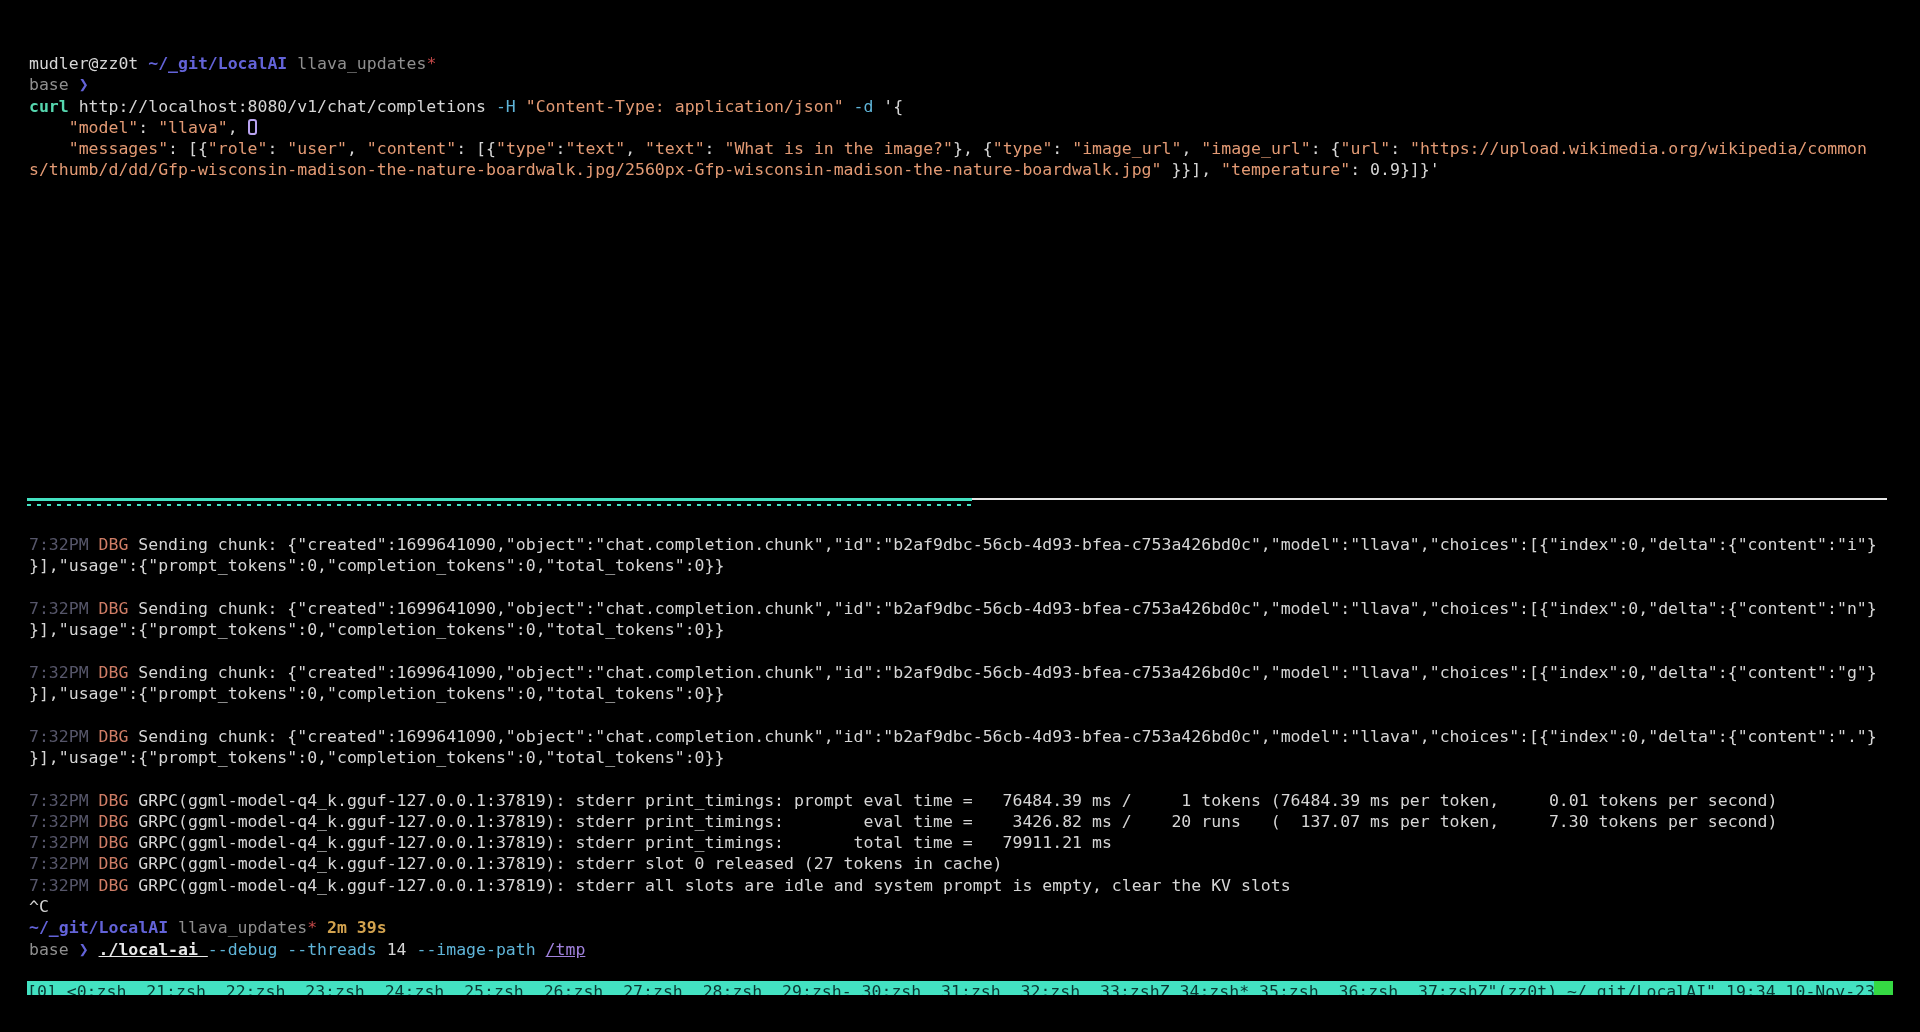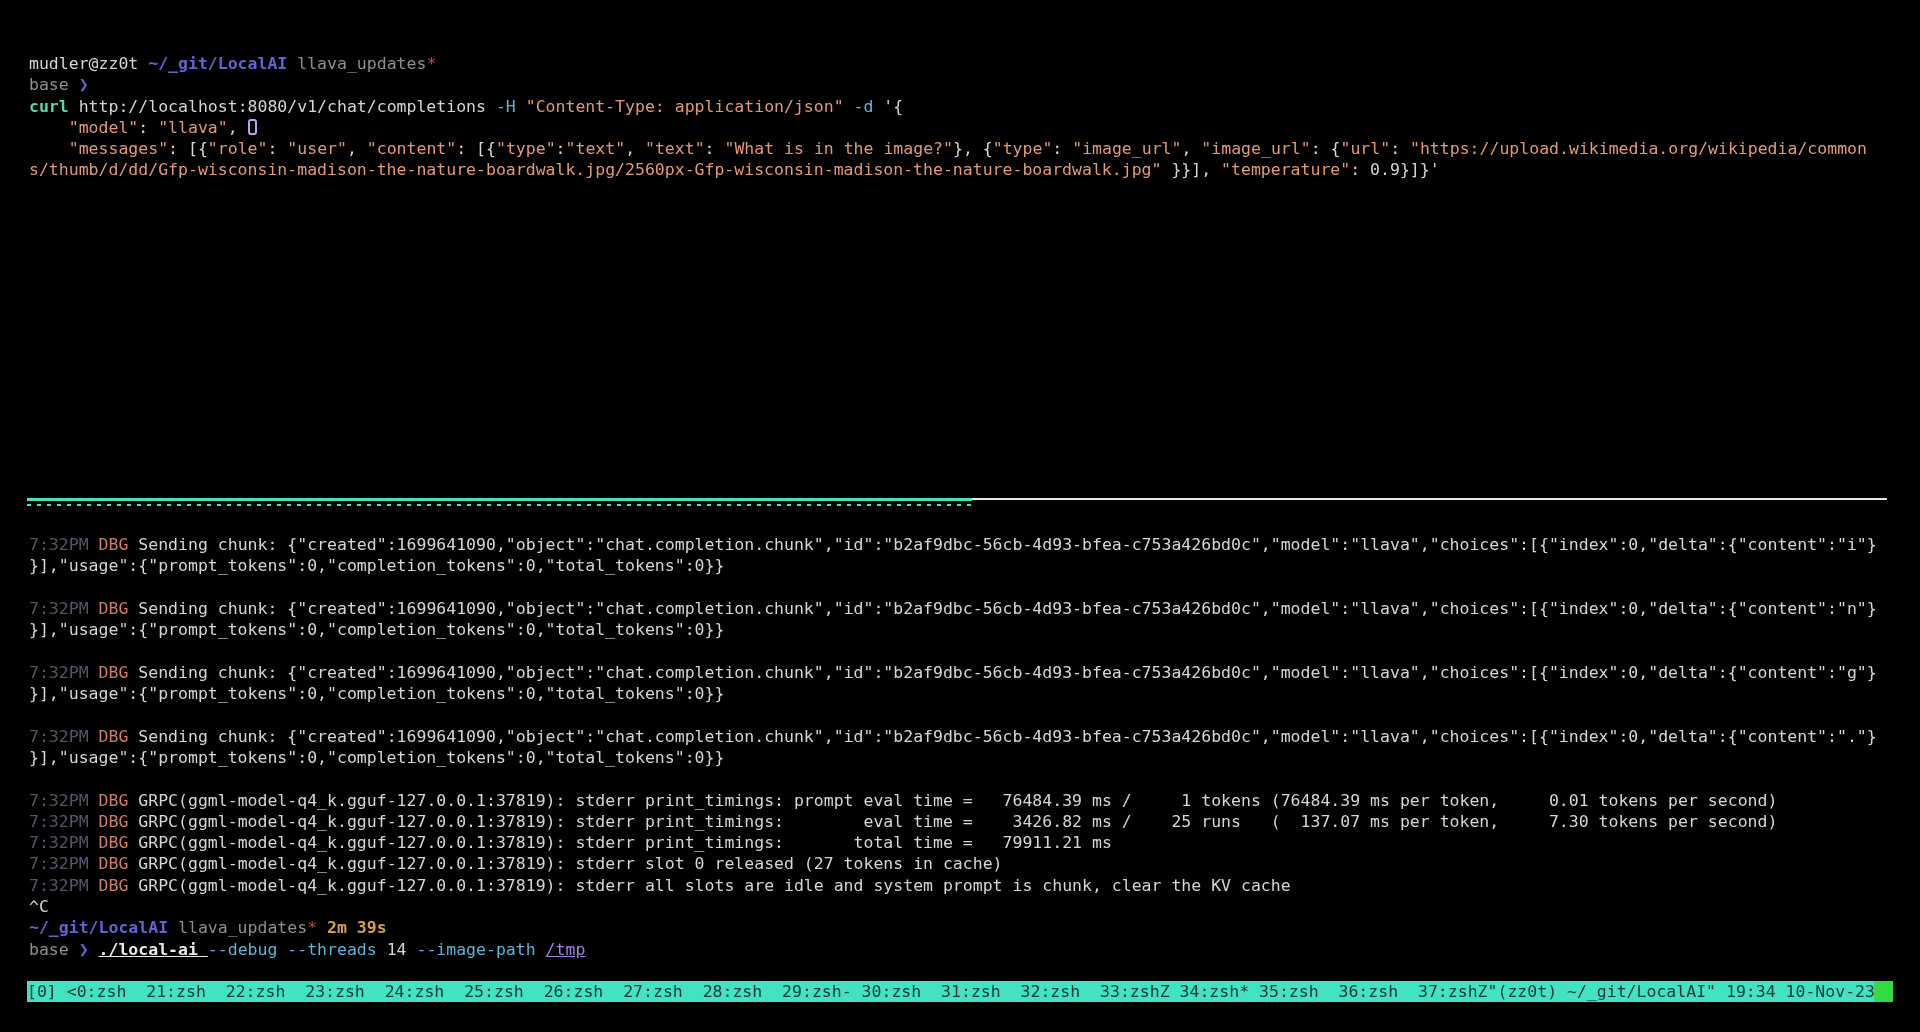--- a/index.html
+++ b/index.html
@@ -33,21 +33,21 @@
     vertical-align:middle; margin-bottom:3px;
   }
   #top-pane { top:53px; }
   #bottom-pane { top:534px; }
   #divider { position:absolute; top:498px; left:27px; width:1860px; height:10px; cursor:row-resize; }
   #divider-teal { position:absolute; left:0; top:0; width:945px; height:3px; background:var(--c-divider-teal); }
   #divider-teal-dots { position:absolute; left:0; top:6px; width:945px; height:2px;
     background: repeating-linear-gradient(90deg, var(--c-divider-teal) 0 4px, transparent 4px 10px); }
   #divider-white { position:absolute; left:945px; top:0; width:915px; height:2px; background:var(--c-divider-white); }
   #status-bar {
-    position:absolute; left:27px; top:981px; width:1866px; height:21px;
+    position:absolute; left:27px; top:981px; width:1866px; height:14px;
     background: var(--c-statusbar-bg); color: var(--c-statusbar-fg);
     line-height:21px; white-space:pre; overflow:hidden;
   }
   #status-accent { position:absolute; right:0; top:0; width:19px; height:21px; background:var(--c-statusbar-accent); }
   #window-list span { white-space:pre; }
 </style>
 </head>
 <body>
 
 <div class="pane" id="top-pane">
@@ -75,23 +75,23 @@
       <div class="tline"><span class="seg ts">7:32PM </span><span class="seg dbg">DBG </span><span class="seg fg">Sending chunk: {"created":1699641090,"object":"chat.completion.chunk","id":"b2af9dbc-56cb-4d93-bfea-c753a426bd0c","model":"llava","choices":[{"index":0,"delta":{"content":"n"}</span></div>
       <div class="tline"><span class="seg fg">}],"usage":{"prompt_tokens":0,"completion_tokens":0,"total_tokens":0}}</span></div>
       <div class="tline">&nbsp;</div>
       <div class="tline"><span class="seg ts">7:32PM </span><span class="seg dbg">DBG </span><span class="seg fg">Sending chunk: {"created":1699641090,"object":"chat.completion.chunk","id":"b2af9dbc-56cb-4d93-bfea-c753a426bd0c","model":"llava","choices":[{"index":0,"delta":{"content":"g"}</span></div>
       <div class="tline"><span class="seg fg">}],"usage":{"prompt_tokens":0,"completion_tokens":0,"total_tokens":0}}</span></div>
       <div class="tline">&nbsp;</div>
       <div class="tline"><span class="seg ts">7:32PM </span><span class="seg dbg">DBG </span><span class="seg fg">Sending chunk: {"created":1699641090,"object":"chat.completion.chunk","id":"b2af9dbc-56cb-4d93-bfea-c753a426bd0c","model":"llava","choices":[{"index":0,"delta":{"content":"."}</span></div>
       <div class="tline"><span class="seg fg">}],"usage":{"prompt_tokens":0,"completion_tokens":0,"total_tokens":0}}</span></div>
       <div class="tline">&nbsp;</div>
       <div class="tline"><span class="seg ts">7:32PM </span><span class="seg dbg">DBG </span><span class="seg fg">GRPC(ggml-model-q4_k.gguf-127.0.0.1:37819): stderr print_timings: prompt eval time =   76484.39 ms /     1 tokens (76484.39 ms per token,     0.01 tokens per second)</span></div>
-      <div class="tline"><span class="seg ts">7:32PM </span><span class="seg dbg">DBG </span><span class="seg fg">GRPC(ggml-model-q4_k.gguf-127.0.0.1:37819): stderr print_timings:        eval time =    3426.82 ms /    25 runs   (  137.07 ms per token,     7.30 tokens per second)</span></div>
+      <div class="tline"><span class="seg ts">7:32PM </span><span class="seg dbg">DBG </span><span class="seg fg">GRPC(ggml-model-q4_k.gguf-127.0.0.1:37819): stderr print_timings:        eval time =    3426.82 ms /    20 runs   (  137.07 ms per token,     7.30 tokens per second)</span></div>
       <div class="tline"><span class="seg ts">7:32PM </span><span class="seg dbg">DBG </span><span class="seg fg">GRPC(ggml-model-q4_k.gguf-127.0.0.1:37819): stderr print_timings:       total time =   79911.21 ms</span></div>
       <div class="tline"><span class="seg ts">7:32PM </span><span class="seg dbg">DBG </span><span class="seg fg">GRPC(ggml-model-q4_k.gguf-127.0.0.1:37819): stderr slot 0 released (27 tokens in cache)</span></div>
-      <div class="tline"><span class="seg ts">7:32PM </span><span class="seg dbg">DBG </span><span class="seg fg">GRPC(ggml-model-q4_k.gguf-127.0.0.1:37819): stderr all slots are idle and system prompt is chunk, clear the KV cache</span></div>
+      <div class="tline"><span class="seg ts">7:32PM </span><span class="seg dbg">DBG </span><span class="seg fg">GRPC(ggml-model-q4_k.gguf-127.0.0.1:37819): stderr all slots are idle and system prompt is empty, clear the KV slots</span></div>
       <div class="tline"><span class="seg fg">^C</span></div>
       <div class="tline"><span class="seg blueb">~/_git/LocalAI</span><span class="seg fg"> </span><span class="seg dim">llava_updates</span><span class="seg red">*</span><span class="seg fg"> </span><span class="seg yellowb">2m 39s</span></div>
       <div class="tline"><span class="seg dim">base </span><span class="seg blueb">❯ </span><span class="seg fgb">./local-ai </span><span class="seg cyan">--debug --threads </span><span class="seg fg">14 </span><span class="seg cyan">--image-path </span><span class="seg violetu">/tmp</span></div>
     </div>
 </div>
 
 <div id="status-bar"><span>[0] </span><span id="window-list"><span>&lt;0:zsh</span>  <span>21:zsh</span>  <span>22:zsh</span>  <span>23:zsh</span>  <span>24:zsh</span>  <span>25:zsh</span>  <span>26:zsh</span>  <span>27:zsh</span>  <span>28:zsh</span>  <span>29:zsh-</span> <span>30:zsh</span>  <span>31:zsh</span>  <span>32:zsh</span>  <span>33:zshZ</span> <span>34:zsh*</span> <span>35:zsh</span>  <span>36:zsh</span>  <span>37:zshZ</span></span><span>"(zz0t) ~/_git/LocalAI" 19:34 10-Nov-23</span><div id="status-accent"></div></div>
 
 </body></html>

